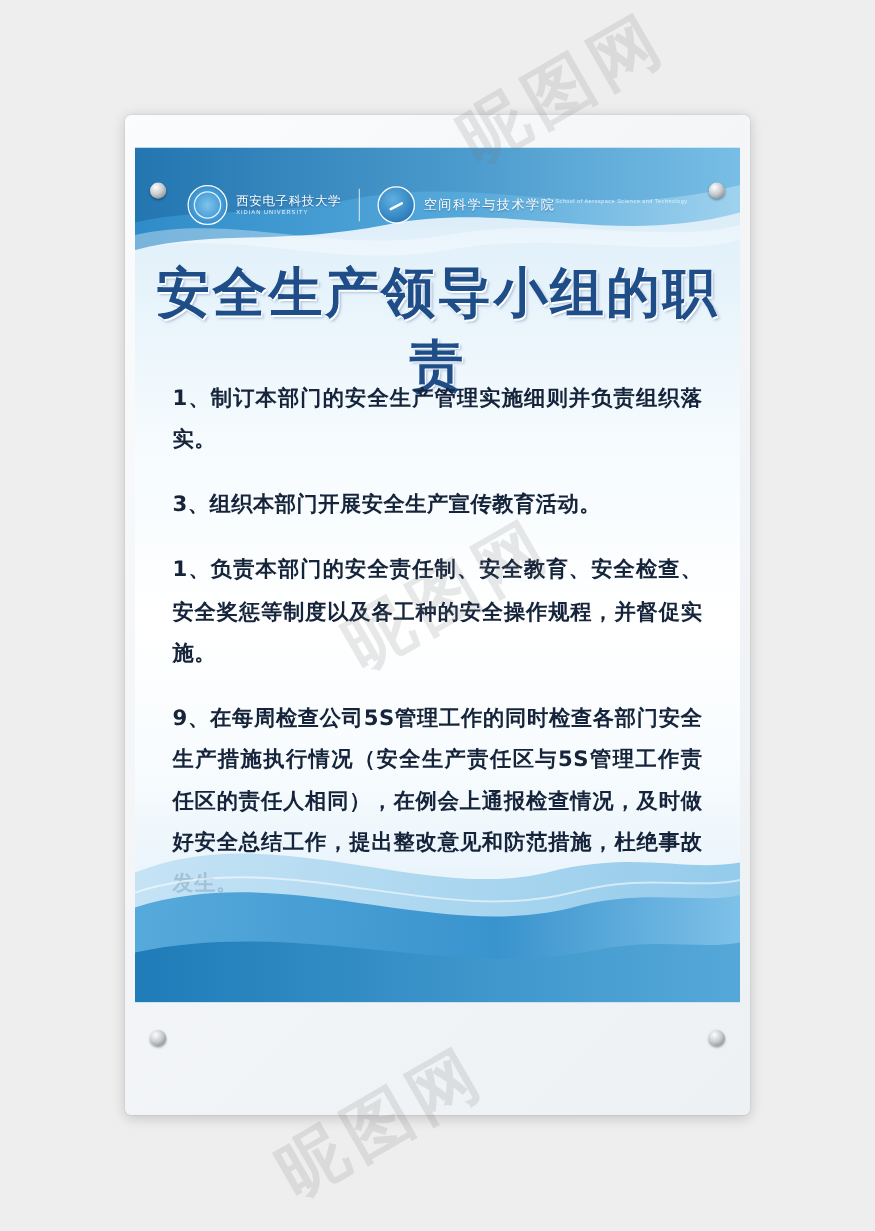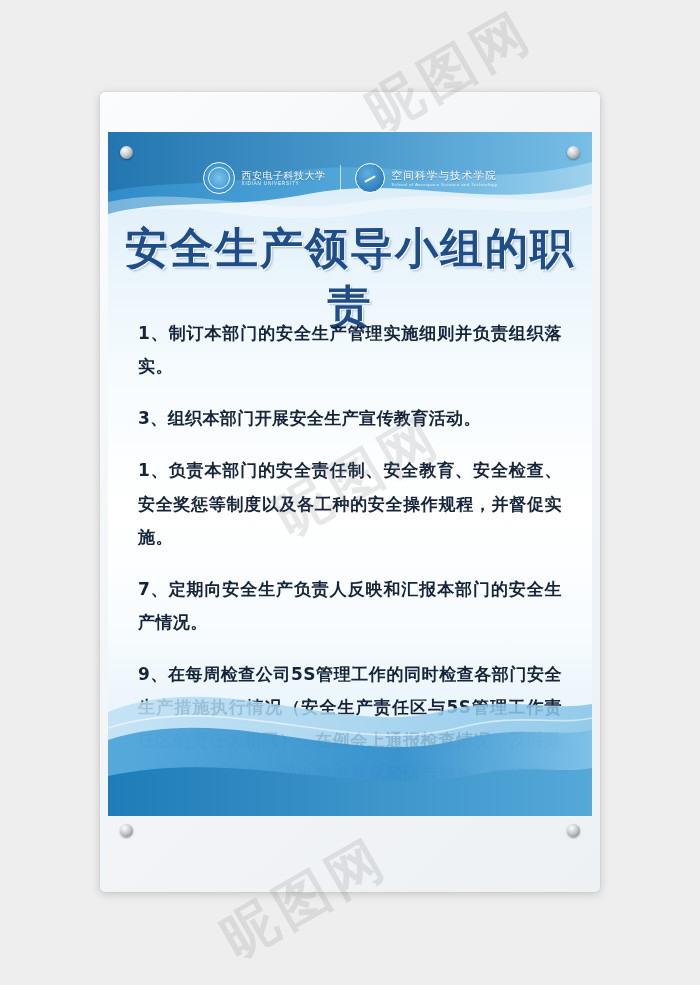--- a/index.html
+++ b/index.html
@@ -28,21 +28,21 @@
     height: 800px;
     background: linear-gradient(135deg, #fbfcfd 0%, #f4f6f8 35%, #eef1f4 100%);
     border-radius: 5px;
     box-shadow: 0 2px 10px rgba(0,0,0,0.18), 0 0 1px rgba(0,0,0,0.25);
   }
 
   
   .board {
     position: absolute;
     left: 108px;
-    top: 132px;
+    top: 118px;
     width: 484px;
     height: 684px;
     background: linear-gradient(180deg, #cfe6f6 0%, #e3f1fa 12%, #f5fbfe 34%, #ffffff 55%, #f8fcfe 72%, #e9f4fb 86%, #d7ebf8 100%);
     overflow: hidden;
   }
 
   
   .wave-top {
     position: absolute;
     left: 0; top: 0;
@@ -132,21 +132,21 @@
     left: 50%;
     top: 52%;
     width: 12px;
     height: 2px;
     background: #ffffff;
     transform: translate(-50%,-50%) rotate(-28deg);
     border-radius: 1px;
   }
   .school-names {
     display: flex;
-    flex-direction: column;
+    flex-direction: row;
     line-height: 1.15;
   }
   .school-cn {
     font-size: 10.5px;
     color: #ffffff;
     letter-spacing: 1.2px;
     text-shadow: 0 1px 1px rgba(20,70,120,0.5);
     white-space: nowrap;
   }
   .school-en {
@@ -269,21 +269,20 @@
         </div>
       </div>
     </div>
 
     <div class="title">安全生产领导小组的职责</div>
 
     <div class="content">
       <p class="item">1、制订本部门的安全生产管理实施细则并负责组织落实。</p>
       <p class="item">3、组织本部门开展安全生产宣传教育活动。</p>
       <p class="item">1、负责本部门的安全责任制、安全教育、安全检查、安全奖惩等制度以及各工种的安全操作规程，并督促实施。</p>
-      <p class="item">7、定期向安全生产负责人反映和汇报本部门的安全生产情况。</p>
       <p class="item">9、在每周检查公司5S管理工作的同时检查各部门安全生产措施执行情况（安全生产责任区与5S管理工作责任区的责任人相同），在例会上通报检查情况，及时做好安全总结工作，提出整改意见和防范措施，杜绝事故发生。</p>
     </div>
 
     <div class="wave-bottom">
       <svg width="484" height="200" viewBox="0 0 484 200" preserveAspectRatio="none">
         <defs>
           <linearGradient id="gb1" x1="0" y1="0" x2="1" y2="0">
             <stop offset="0%" stop-color="#bfe0f4"></stop>
             <stop offset="100%" stop-color="#85c4e8"></stop>
           </linearGradient>

